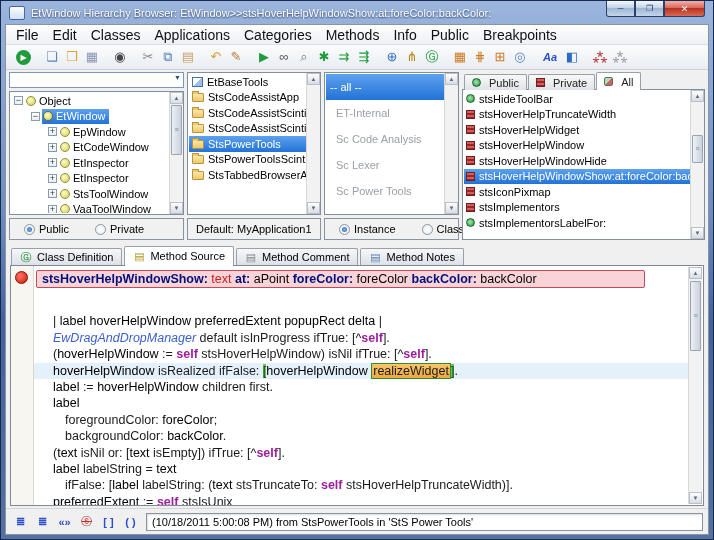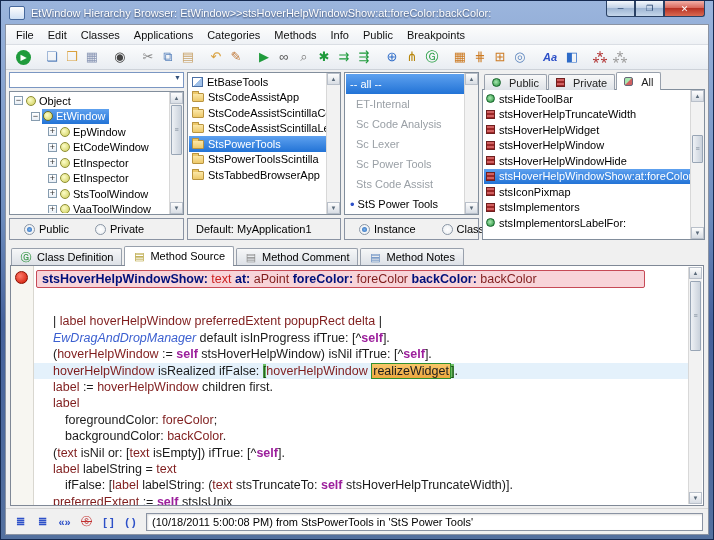--- a/index.html
+++ b/index.html
@@ -11,31 +11,31 @@
   .app-icon{width:14px;height:12px;background:linear-gradient(#fdfdfd,#cfe0f5);border:1px solid #46689c;border-radius:2px;flex:none;}
   .title-text{font-size:11px;color:#fff;text-shadow:0 1px 2px #1a2f57;white-space:nowrap;overflow:hidden;padding-top:1px;}
   .win-controls{position:absolute;top:0;right:8px;display:flex;z-index:5;}
   .wc{width:29px;height:16px;display:flex;align-items:center;justify-content:center;font-size:8px;color:#12305e;
     background:linear-gradient(#f4f8fd,#c3d3e8 45%,#9fb6d4 50%,#c5d6ea);border:1px solid #2a4165;border-top:none;box-sizing:border-box;}
   .wc-min{border-radius:0 0 0 3px;}
   .wc-close{width:41px;border-radius:0 0 3px 0;background:linear-gradient(#f2b0a8,#d9685c 45%,#b83224 50%,#d96a52);color:#fff;font-size:9px;}
   
   .chrome{position:absolute;top:23px;left:4px;right:4px;bottom:4px;background:#f0f0f0;display:flex;flex-direction:column;border:1px solid #8a93a3;box-sizing:border-box;}
   .menubar{height:19px;background:linear-gradient(#fdfdfd,#eef1f5);display:flex;align-items:center;padding:0 3px;border-bottom:1px solid #dadee4;flex:none;}
-  .menu-item{font-size:11px;padding:2px 7px;color:#101010;white-space:nowrap;}
+  .menu-item{font-size:14px;padding:2px 7px;color:#101010;white-space:nowrap;}
   .toolbar{height:24px;background:linear-gradient(#fbfcfd,#e9edf2);display:flex;align-items:center;padding:0 7px;border-bottom:1px solid #cdd2d9;flex:none;}
   .tool{font-size:13px;width:20px;text-align:center;line-height:20px;flex:none;}
   .tool.gap{margin-left:8px;}
   .tool-circle{width:15px;height:15px;line-height:15px;border-radius:50%;font-size:8px;margin:0 3px;}
   .tool-font{font-size:11px;font-style:italic;font-weight:bold;width:24px;}
   
   .panels{display:flex;gap:3px;padding:2px 3px;height:172px;box-sizing:border-box;flex:none;}
   .col{display:flex;flex-direction:column;min-width:0;}
   .col1{width:175px;flex:none;}
-  .col2{width:154px;flex:none;}
+  .col2{width:134px;flex:none;}
   .col3{width:135px;flex:none;}
   .col4{flex:1;}
   .combo{height:16px;background:#fff;border:1px solid #7a96c2;position:relative;margin-bottom:3px;flex:none;box-sizing:border-box;}
   .combo-arrow{position:absolute;right:2px;top:1px;font-size:7px;color:#33507a;}
   .list-box{flex:1;background:#fff;border:1px solid #828e9c;position:relative;overflow:hidden;box-sizing:border-box;}
   .list-inner{position:absolute;inset:1px 14px 1px 1px;overflow:hidden;}
   
   .vscroll{position:absolute;top:0;right:0;bottom:0;width:13px;background:#f2f2f2;border-left:1px solid #d8d8d8;}
   .sb-btn{position:absolute;left:0;right:0;height:12px;display:flex;align-items:center;justify-content:center;font-size:6px;color:#5a6a7a;background:linear-gradient(#fdfdfd,#d8dde4);border:1px solid #b9c0ca;box-sizing:border-box;}
   .sb-btn.up{top:0;} .sb-btn.down{bottom:0;}
@@ -48,21 +48,21 @@
   .tsel{display:flex;align-items:center;padding:0 3px 0 0;height:100%;}
   .tsel.sel{background:linear-gradient(#5ea1ef,#2273d6);color:#fff;}
   .tsel.sel .cicon{border-color:#6d6d20;}
   
   .lrow{display:flex;align-items:center;height:15.5px;font-size:11px;padding:0 2px;white-space:nowrap;}
   .lrow.sel{background:linear-gradient(#5ea1ef,#2273d6);color:#fff;}
   .icon-folder{width:12px;height:9px;background:linear-gradient(#fbe7a8,#edc96a);border:1px solid #b99440;border-radius:1px;margin:1px 4px 0 1px;position:relative;flex:none;box-sizing:border-box;}
   .icon-folder::before{content:"";position:absolute;top:-3px;left:-1px;width:5px;height:2px;background:#edc96a;border:1px solid #b99440;border-bottom:none;border-radius:1px 1px 0 0;}
   .icon-appbase{width:11px;height:10px;background:linear-gradient(135deg,#ffffff 50%,#9fc0e8 50%);border:1px solid #4a6fa5;margin:0 4px 0 1px;flex:none;box-sizing:border-box;}
   
-  .crow{height:20px;font-size:11px;padding:0 4px;display:flex;align-items:center;white-space:nowrap;}
+  .crow{height:26px;font-size:11px;padding:0 4px;display:flex;align-items:center;white-space:nowrap;}
   .crow.muted{color:#9aa0a6;padding-left:10px;}
   .crow.sel{background:linear-gradient(#5ea1ef,#2273d6);color:#fff;}
   .crow.bullet::before{content:"•";color:#2d50c8;margin-right:3px;font-size:13px;}
   
   .bar{background:#f1f1f1;border:1px solid #8a93a3;margin-top:3px;height:22px;display:flex;align-items:center;font-size:11px;box-sizing:border-box;flex:none;}
   .radio-row{padding:0 14px;}
   .radio{display:flex;align-items:center;gap:4px;}
   .radio + .radio{margin-left:26px;}
   .rb{width:11px;height:11px;border-radius:50%;border:1px solid #8a96a5;background:radial-gradient(#fff,#e8ecf0);box-sizing:border-box;position:relative;flex:none;}
   .rb.sel::after{content:"";position:absolute;inset:2px;border-radius:50%;background:radial-gradient(#7ab2e8,#2a66b8);}
@@ -87,21 +87,21 @@
   .gutter{position:absolute;left:0;top:0;bottom:0;width:22px;background:#f7f6f1;border-right:1px solid #d9d7d0;}
   .bp{position:absolute;left:4px;top:5px;width:13px;height:13px;border-radius:50%;background:radial-gradient(circle at 4px 4px,#ff7a6a,#cc1500);border:1px solid #8a0e00;box-sizing:border-box;}
   .code-content{position:absolute;left:23px;top:0;right:14px;bottom:0;font-size:12.5px;overflow:hidden;}
   .signature{margin:4px 44px 0 2px;padding:1px 5px;background:#f8d4d9;border:1px solid #c64a56;border-radius:2px;white-space:nowrap;overflow:hidden;}
   .code-lines{margin-top:9px;}
   .code-line{height:16.4px;line-height:16.4px;white-space:pre;padding-left:19px;overflow:hidden;}
   .code-line.ind{padding-left:31px;}
   .code-line.hl{background:#e4f1fb;}
   .c-kw{color:#00107a;font-weight:bold;}
   .c-red{color:#cc2020;}
-  .c-var{color:#7f1d1d;}
+  .c-var{color:#000000;}
   .c-cl{color:#3b5fd0;font-style:italic;}
   .c-self{color:#9c1f9c;font-weight:bold;}
   .c-p{color:#1b1b1b;}
   .c-bro,.c-brc{background:#6cbf63;color:#0b3d0b;}
   .c-hlw{background:linear-gradient(#f8c66a,#eea83e);border:1px solid #2f8f2f;padding:0 1px;color:#1b1b1b;}
   .code-scroll{top:1px;right:1px;bottom:1px;}
   
   .statusbar{height:25px;margin-top:2px;background:#f0f0f0;border-top:1px solid #d6d6d6;display:flex;align-items:center;padding:0 5px;flex:none;}
   .status-buttons{display:flex;align-items:center;gap:3px;}
   .sbtn{height:17px;min-width:15px;padding:0 2px;display:flex;align-items:center;justify-content:center;font-size:11px;color:#2d50c8;font-weight:bold;}

